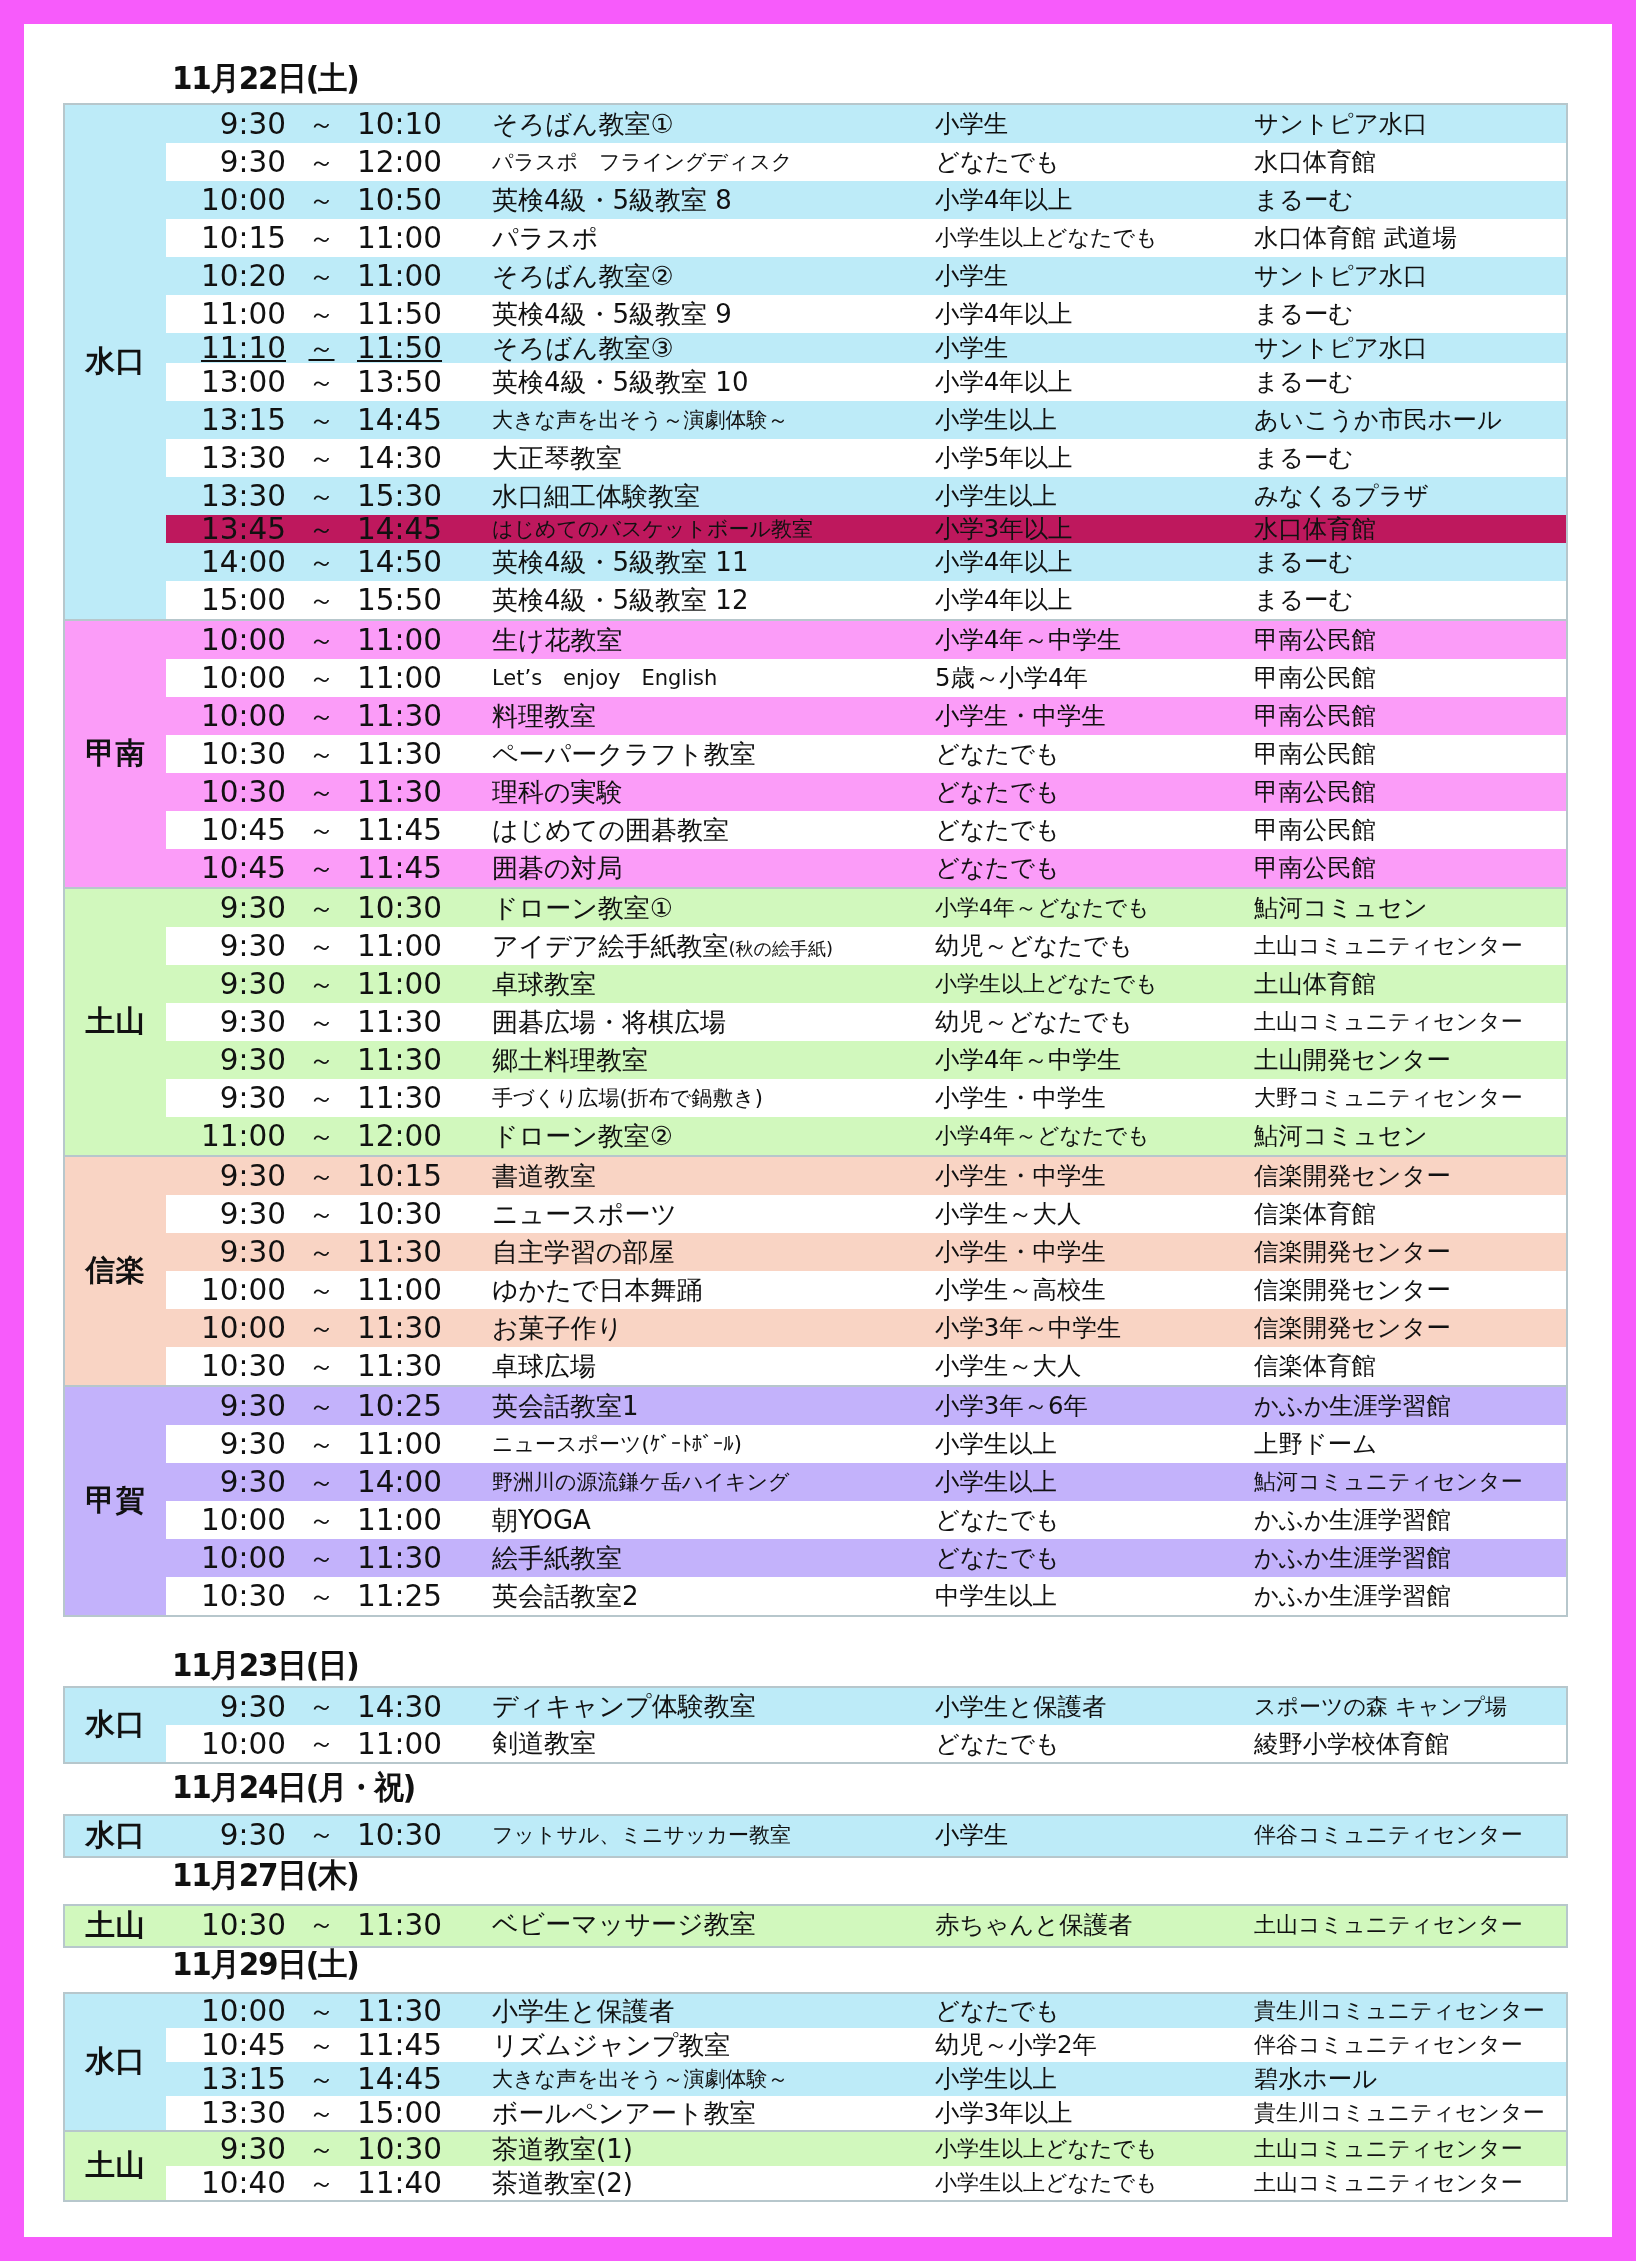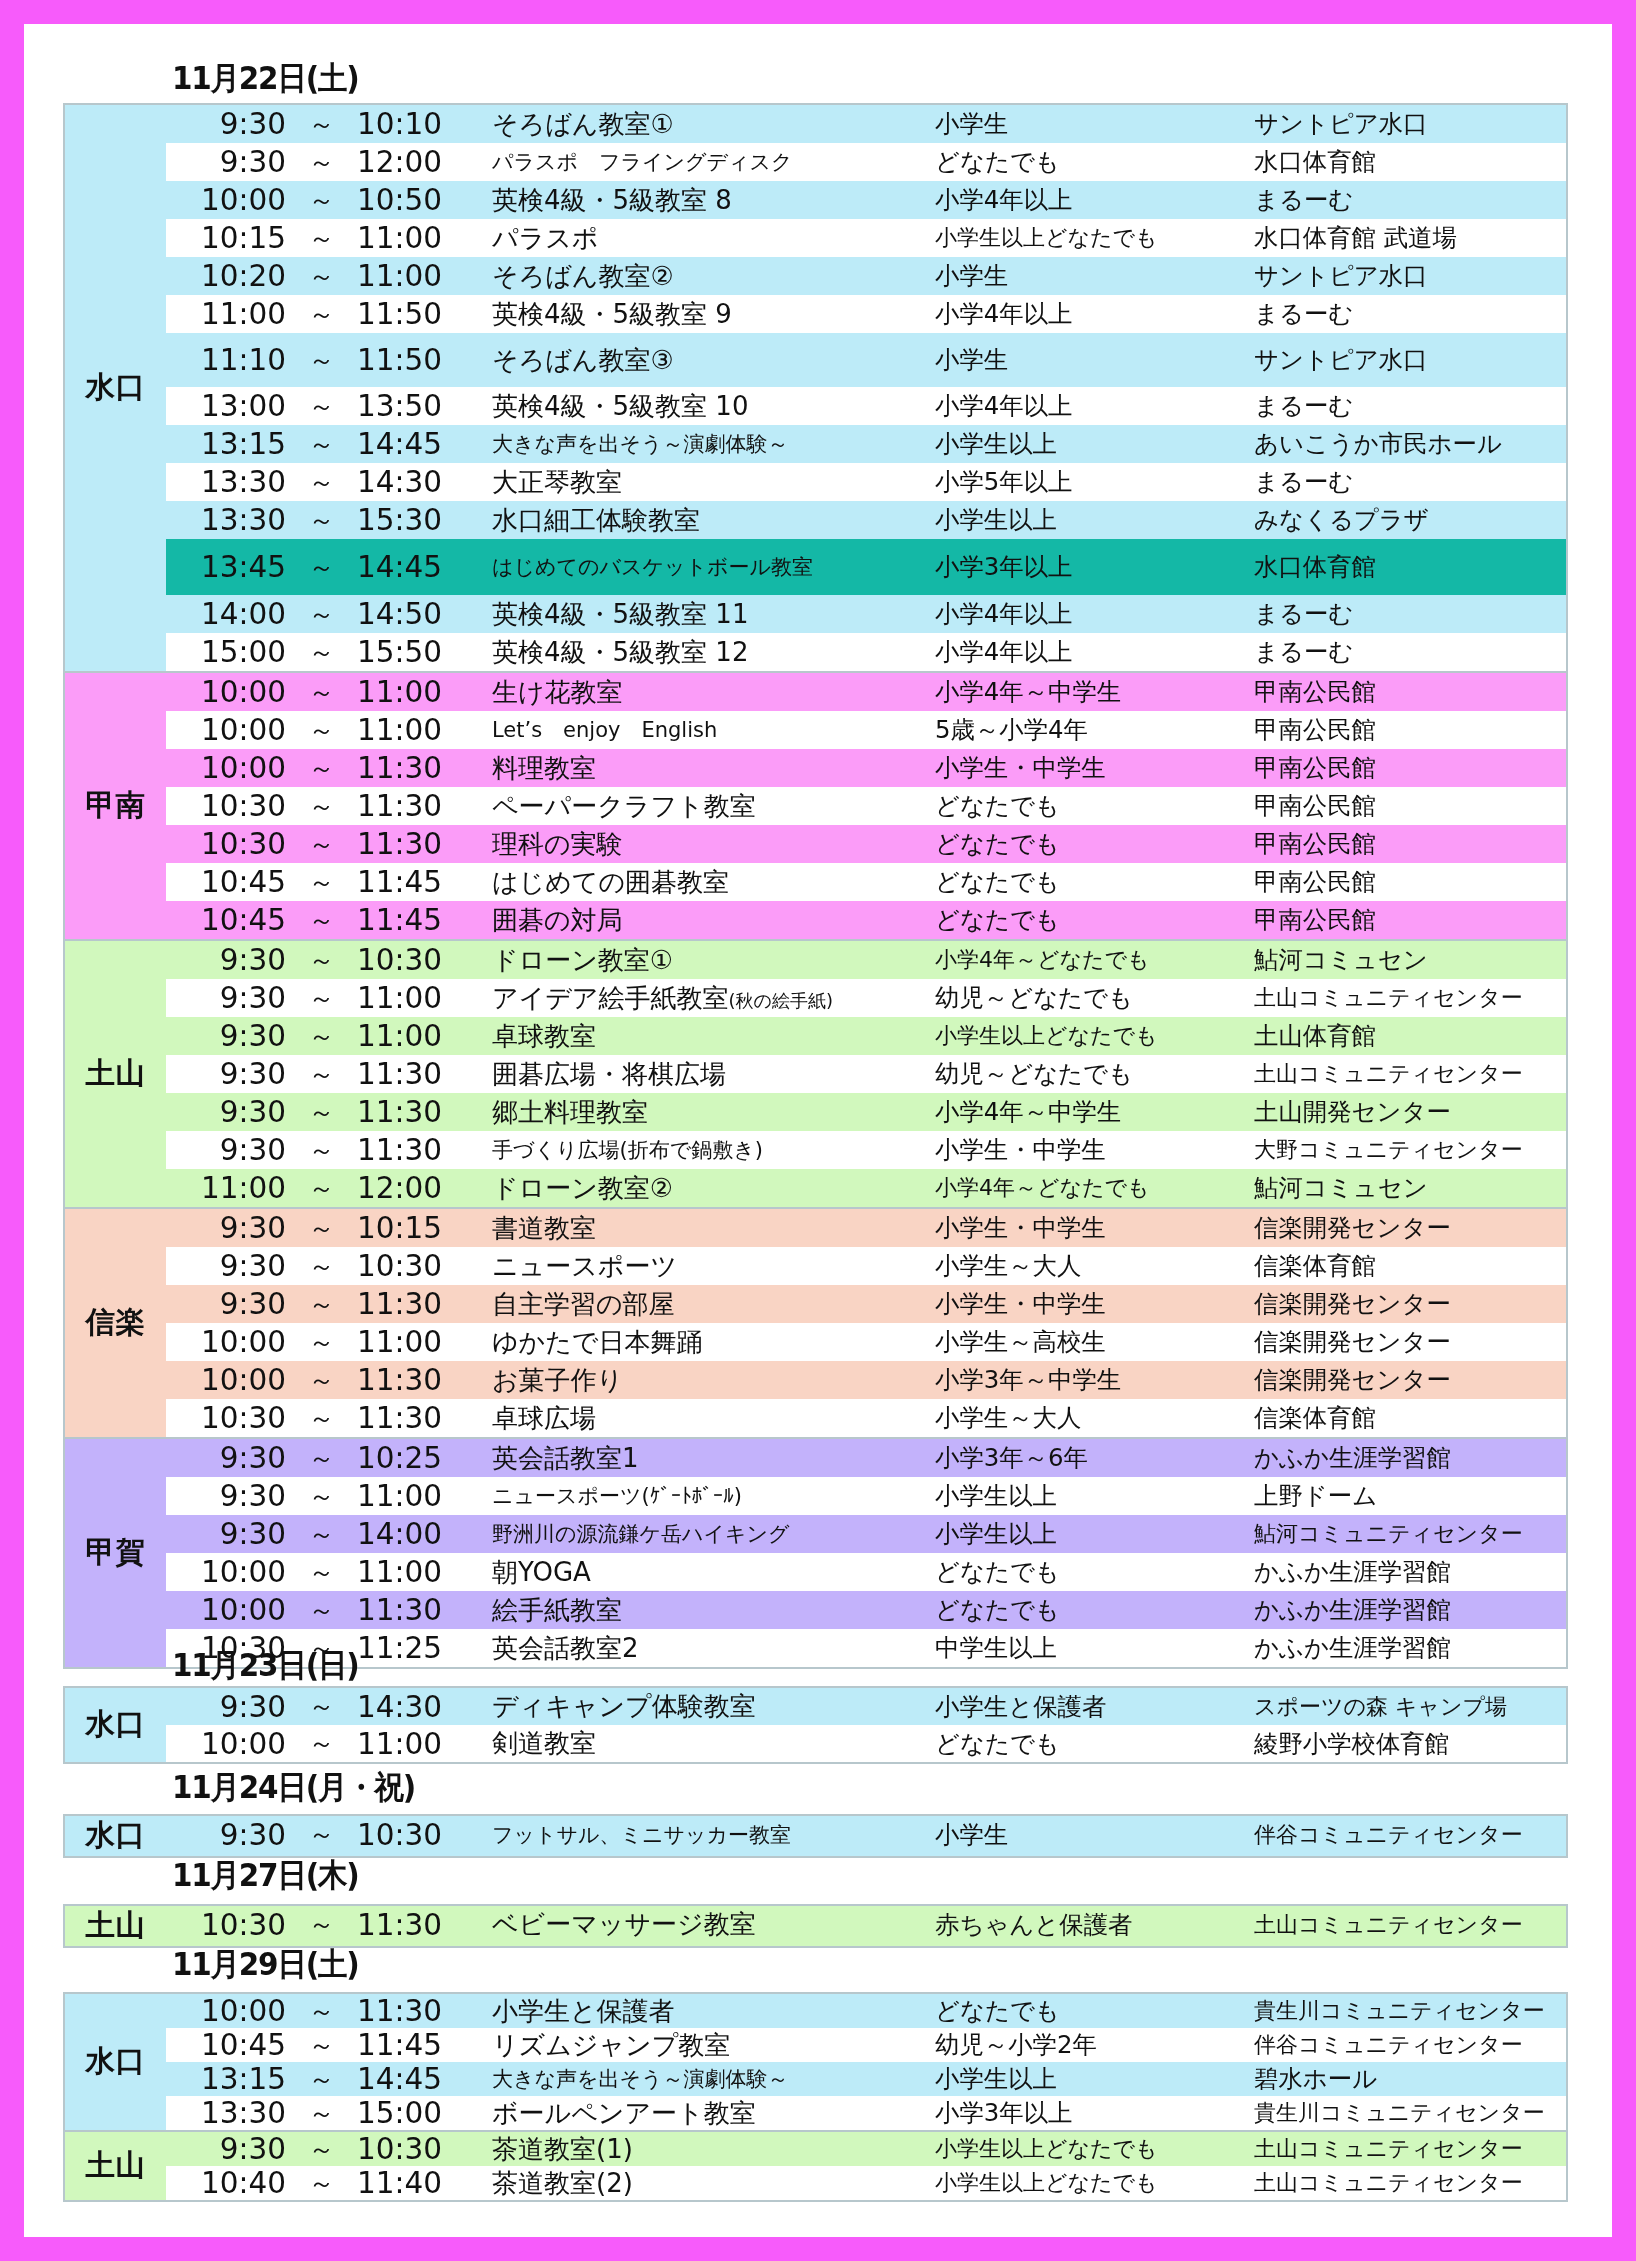--- a/index.html
+++ b/index.html
@@ -98,21 +98,21 @@
           <span class="c-venue">サントピア水口</span>
         </div>
         <div class="row alt" style="height: 38px; background: rgb(255, 255, 255);">
           <span class="c-start">11:00</span>
           <span class="c-tilde">～</span>
           <span class="c-end">11:50</span>
           <span class="c-name"><span class="">英検4級・5級教室 9</span></span>
           <span class="c-target">小学4年以上</span>
           <span class="c-venue">まるーむ</span>
         </div>
-        <div class="row" style="height: 54px;">
+        <div class="row" style="height: 30px; text-decoration: underline;">
           <span class="c-start">11:10</span>
           <span class="c-tilde">～</span>
           <span class="c-end">11:50</span>
           <span class="c-name"><span class="">そろばん教室③</span></span>
           <span class="c-target">小学生</span>
           <span class="c-venue">サントピア水口</span>
         </div>
         <div class="row alt" style="height: 38px; background: rgb(255, 255, 255);">
           <span class="c-start">13:00</span>
           <span class="c-tilde">～</span>
@@ -138,21 +138,21 @@
           <span class="c-venue">まるーむ</span>
         </div>
         <div class="row" style="height: 38px;">
           <span class="c-start">13:30</span>
           <span class="c-tilde">～</span>
           <span class="c-end">15:30</span>
           <span class="c-name"><span class="">水口細工体験教室</span></span>
           <span class="c-target">小学生以上</span>
           <span class="c-venue">みなくるプラザ</span>
         </div>
-        <div class="row alt" style="height: 56px; background: #14b8a6;">
+        <div class="row alt" style="height: 28px; background: #be185d;">
           <span class="c-start">13:45</span>
           <span class="c-tilde">～</span>
           <span class="c-end">14:45</span>
           <span class="c-name small"><span class="">はじめてのバスケットボール教室</span></span>
           <span class="c-target">小学3年以上</span>
           <span class="c-venue">水口体育館</span>
         </div>
         <div class="row" style="height: 38px;">
           <span class="c-start">14:00</span>
           <span class="c-tilde">～</span>

